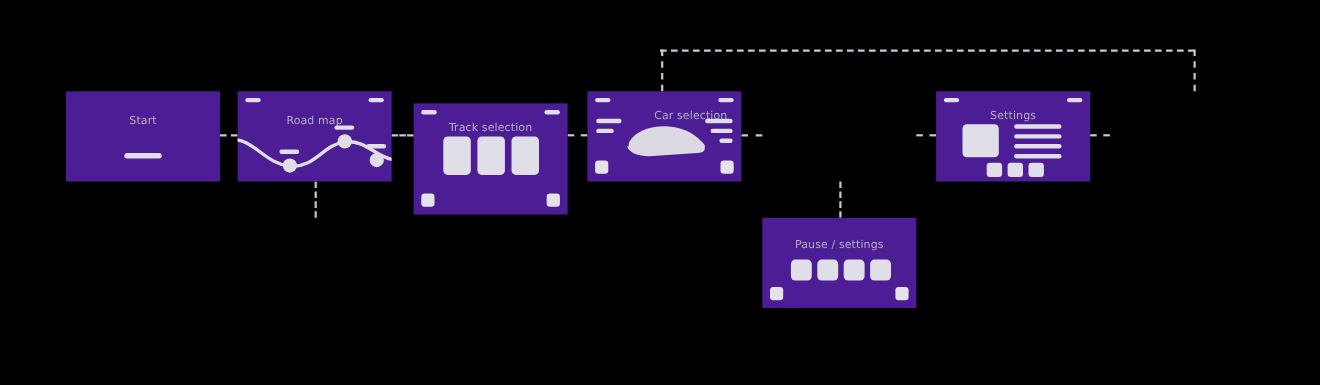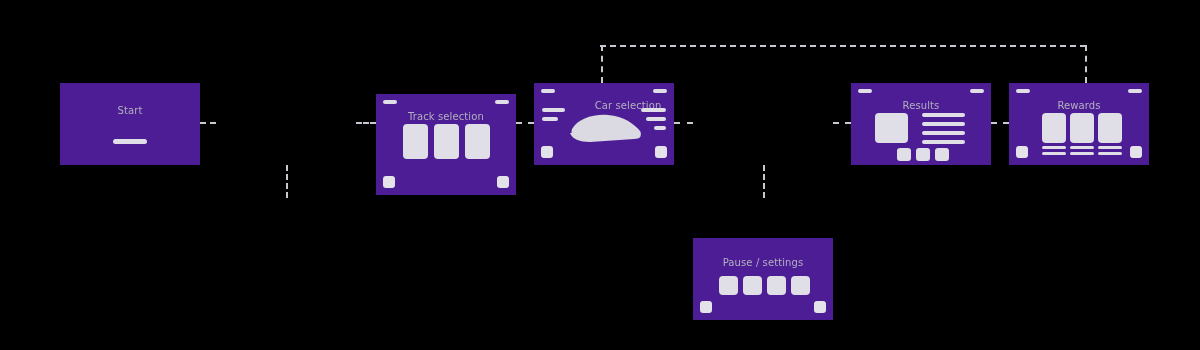--- a/index.html
+++ b/index.html
@@ -106,20 +106,38 @@
 
   <div class="conn conn-v" style="left:601px; top:45px; height:38px;"></div>
   <div class="conn conn-h" style="left:600px; top:45px; width:486px;"></div>
   <div class="conn conn-v" style="left:1085px; top:45px; height:38px;"></div>
 
   <div class="screen" style="left:60px; top:83px; width:140px; height:82px;">
     <div class="screen-title" style="top:22px;">Start</div>
     <div class="ph ph-pill" style="left:53px; top:56px; width:34px; height:5px;"></div>
   </div>
 
+  <div class="screen" style="left:216px; top:83px; width:140px; height:82px;">
+    <div class="corner-tick" style="left:7px; top:6px;"></div>
+    <div class="corner-tick" style="right:7px; top:6px;"></div>
+    <div class="screen-title" style="top:22px;">Road map</div>
+
+    <svg width="140" height="82" style="position:absolute; left:0; top:0;">
+      <path d="M -6 44 C 14 42, 24 66, 48 68 C 70 70, 78 48, 98 46 C 118 44, 126 62, 148 63" fill="none" stroke="#e0dfe7" stroke-width="3" stroke-linecap="round"></path>
+    </svg>
+
+    <div class="ph ph-circle" style="left:41px; top:61px; width:13px; height:13px;"></div>
+    <div class="ph ph-pill" style="left:38px; top:53px; width:18px; height:4px;"></div>
+
+    <div class="ph ph-circle" style="left:91px; top:39px; width:13px; height:13px;"></div>
+    <div class="ph ph-pill" style="left:88px; top:31px; width:18px; height:4px;"></div>
+
+    <div class="ph ph-circle" style="left:120px; top:56px; width:13px; height:13px;"></div>
+    <div class="ph ph-pill" style="left:117px; top:48px; width:18px; height:4px;"></div>
+  </div>
 
   <div class="screen" style="left:376px; top:94px; width:140px; height:101px;">
     <div class="corner-tick" style="left:7px; top:6px;"></div>
     <div class="corner-tick" style="right:7px; top:6px;"></div>
     <div class="screen-title" style="top:17px;">Track selection</div>
 
     <div class="ph ph-r4" style="left:27px; top:30px; width:25px; height:35px;"></div>
     <div class="ph ph-r4" style="left:58px; top:30px; width:25px; height:35px;"></div>
     <div class="ph ph-r4" style="left:89px; top:30px; width:25px; height:35px;"></div>
 
@@ -146,56 +164,37 @@
     </svg>
 
     <div class="corner-chip" style="left:7px; bottom:7px;"></div>
     <div class="corner-chip" style="right:7px; bottom:7px;"></div>
   </div>
 
 
   <div class="screen" style="left:851px; top:83px; width:140px; height:82px;">
     <div class="corner-tick" style="left:7px; top:6px;"></div>
     <div class="corner-tick" style="right:7px; top:6px;"></div>
-    <div class="screen-title" style="top:17px;">Results</div>
+    <div class="screen-title" style="top:17px;">Settings</div>
 
     <div class="ph ph-r4" style="left:24px; top:30px; width:33px; height:30px;"></div>
 
     <div class="ph ph-pill" style="left:71px; top:30px; width:43px; height:4px;"></div>
     <div class="ph ph-pill" style="left:71px; top:39px; width:43px; height:4px;"></div>
     <div class="ph ph-pill" style="left:71px; top:48px; width:43px; height:4px;"></div>
     <div class="ph ph-pill" style="left:71px; top:57px; width:43px; height:4px;"></div>
 
     <div class="ph ph-r3" style="left:46px; top:65px; width:14px; height:13px;"></div>
     <div class="ph ph-r3" style="left:65px; top:65px; width:14px; height:13px;"></div>
     <div class="ph ph-r3" style="left:84px; top:65px; width:14px; height:13px;"></div>
   </div>
 
-  <div class="screen" style="left:1009px; top:83px; width:140px; height:82px;">
-    <div class="corner-tick" style="left:7px; top:6px;"></div>
-    <div class="corner-tick" style="right:7px; top:6px;"></div>
-    <div class="screen-title" style="top:17px;">Rewards</div>
-
-    <div class="ph ph-r4" style="left:33px; top:30px; width:24px; height:30px;"></div>
-    <div class="ph ph-r4" style="left:61px; top:30px; width:24px; height:30px;"></div>
-    <div class="ph ph-r4" style="left:89px; top:30px; width:24px; height:30px;"></div>
-
-    <div class="ph ph-pill" style="left:33px; top:63px; width:24px; height:3px;"></div>
-    <div class="ph ph-pill" style="left:33px; top:69px; width:24px; height:3px;"></div>
-    <div class="ph ph-pill" style="left:61px; top:63px; width:24px; height:3px;"></div>
-    <div class="ph ph-pill" style="left:61px; top:69px; width:24px; height:3px;"></div>
-    <div class="ph ph-pill" style="left:89px; top:63px; width:24px; height:3px;"></div>
-    <div class="ph ph-pill" style="left:89px; top:69px; width:24px; height:3px;"></div>
-
-    <div class="corner-chip" style="left:7px; bottom:7px;"></div>
-    <div class="corner-chip" style="right:7px; bottom:7px;"></div>
-  </div>
-
-
-  <div class="screen" style="left:693px; top:198px; width:140px; height:82px;margin-top:40px;">
+
+
+  <div class="screen" style="left:693px; top:198px; width:140px; height:82px;">
     <div class="screen-title" style="top:19px;">Pause / settings</div>
 
     <div class="ph ph-r4" style="left:26px; top:38px; width:19px; height:19px;"></div>
     <div class="ph ph-r4" style="left:50px; top:38px; width:19px; height:19px;"></div>
     <div class="ph ph-r4" style="left:74px; top:38px; width:19px; height:19px;"></div>
     <div class="ph ph-r4" style="left:98px; top:38px; width:19px; height:19px;"></div>
 
     <div class="corner-chip" style="left:7px; bottom:7px;"></div>
     <div class="corner-chip" style="right:7px; bottom:7px;"></div>
   </div>

